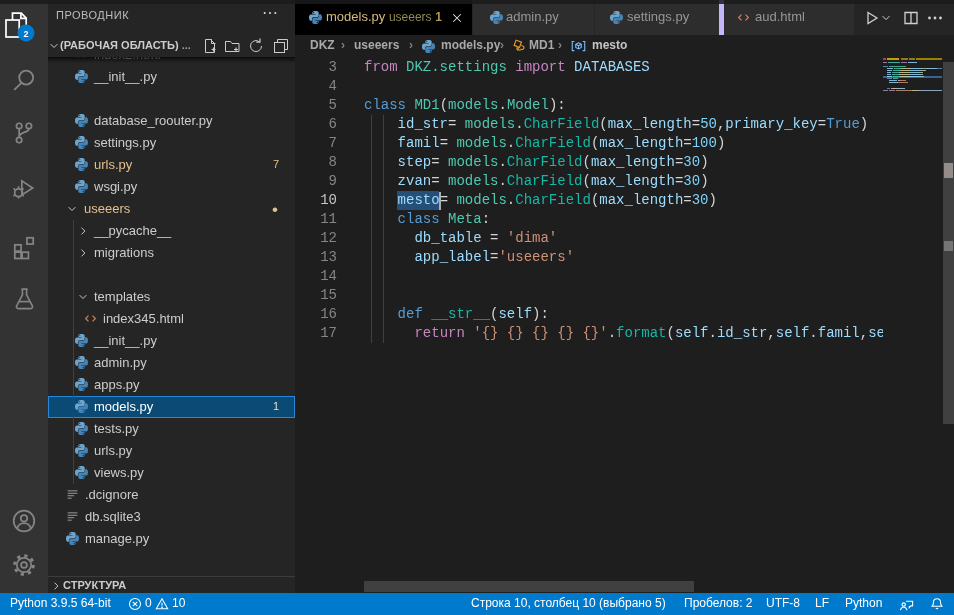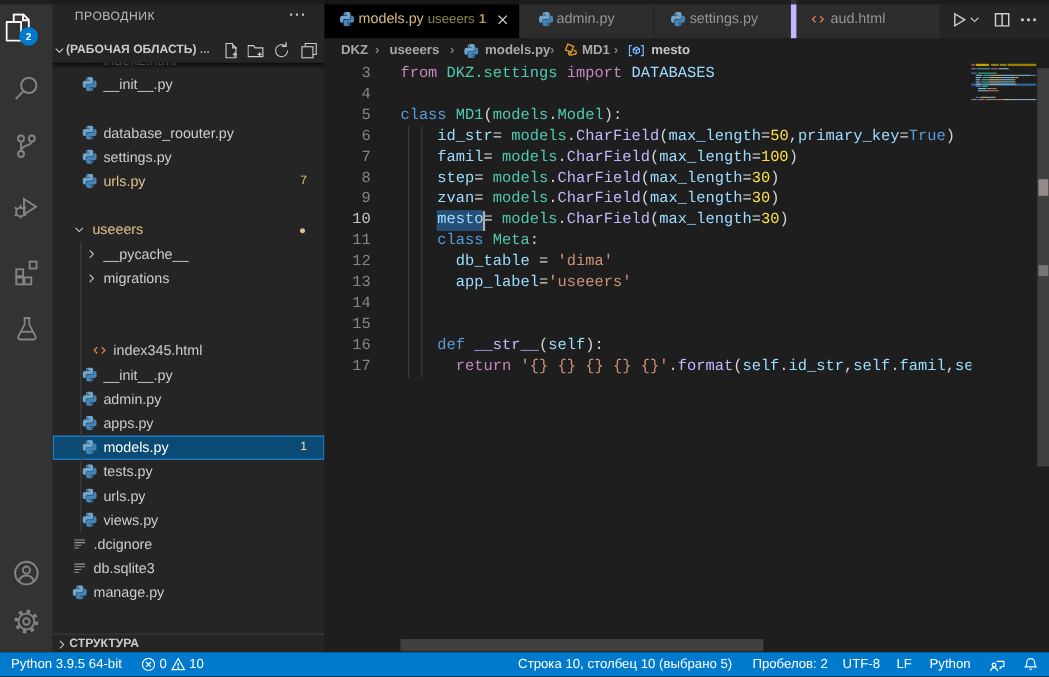--- a/index.html
+++ b/index.html
@@ -6,21 +6,21 @@
 html,body { width:954px; height:615px; overflow:hidden; }
 body { background:#1e1e1e; font-family:"Liberation Sans",sans-serif; position:relative; }
 .abs { position:absolute; }
 
 
 #actbar { left:0; top:0; width:48px; height:593px; background:#333333; }
 #actbar svg { position:absolute; }
 
 
 #sidebar { left:48px; top:0; width:247px; height:593px; background:#252526; }
-#sbtitle { position:absolute; left:20px; top:9px; font-size:11px; color:#bcbcbc; letter-spacing:.5px; }
+#sbtitle { position:absolute; left:8px; top:9px; font-size:11px; color:#bcbcbc; letter-spacing:.5px; }
 #sbdots { position:absolute; right:16px; top:3px; font-size:16px; color:#cccccc; letter-spacing:1px;}
 #sechead { position:absolute; left:0; top:35px; width:247px; height:22px; }
 #sechead .lbl { position:absolute; left:12px; top:4px; font-size:11px; font-weight:bold; color:#cccccc; }
 #sechead .dots { color:#9d9d9d; font-weight:bold;}
 #tree { position:absolute; left:0; top:57px; width:247px; height:518px; overflow:hidden; }
 .row { position:absolute; left:0; width:247px; height:22px; font-size:13px; color:#cccccc; }
 .row .lbl { position:absolute; top:3px; white-space:nowrap; }
 .row svg { position:absolute; }
 .row .badge { position:absolute; right:16px; top:4px; font-size:11px; color:#e2c08d; }
 .mod { color:#e2c08d; }
@@ -50,22 +50,22 @@
 .csep { color:#808080; font-size:12px; }
 
 
 #editor { left:295px; top:57px; width:659px; height:536px; background:#1e1e1e; overflow:hidden; }
 #gutter { position:absolute; left:0; top:1px; width:42px; text-align:right; font-family:"Liberation Mono",monospace; font-size:14px; line-height:19px; color:#858585; white-space:pre; }
 #code { position:absolute; left:69px; top:1px; font-family:"Liberation Mono",monospace; font-size:14px; line-height:19px; color:#d4d4d4; white-space:pre; width:519px; overflow:hidden; }
 .k { color:#c586c0; }   
 .b { color:#569cd6; }   
 .t { color:#4ec9b0; }   
 .v { color:#9cdcfe; }   
-.f { color:#c4b5fd; }   
-.n { color:#fde047;text-align:center; }   
+.f { color:#14b8a6; }   
+.n { color:#7dd3fc;text-align:center; }   
 .s { color:#ce9178; }   
 #ig1 { position:absolute; left:76px; top:58px; width:1px; height:228px; background:#404040; }
 #ig2 { position:absolute; left:88px; top:58px; width:1px; height:228px; background:#404040; }
 #sel { position:absolute; left:102px; top:134px; width:42px; height:19px; background:#264f78; }
 #cursor { position:absolute; left:144px; top:135px; width:1.5px; height:18px; background:#aeafad; }
 
 
 #minimap { position:absolute; left:588px; top:0; width:60px; height:536px; }
 #minimap div { position:absolute; height:1.2px; opacity:.8; }
 
@@ -219,38 +219,50 @@
         </svg>
         <span class="lbl" style="left:46px;">settings.py</span>
       </div>
     <div class="row" style="top:97px;">
         <svg style="left:27px; top:4px;" width="13" height="13" viewBox="0 0 110 110">
           <use href="#pylogo"></use>
         </svg>
         <span class="lbl mod" style="left:46px;">urls.py</span>
         <span class="badge">7</span>
       </div>
+    <div class="row" style="top:119px;">
+        <svg style="left:27px; top:4px;" width="13" height="13" viewBox="0 0 110 110">
+          <use href="#pylogo"></use>
+        </svg>
+        <span class="lbl" style="left:46px;">wsgi.py</span>
+      </div>
     <div class="row" style="top:141px;">
         <svg style="left:18px; top:5px;" width="12" height="12" viewBox="0 0 16 16">
           <use href="#chevdn"></use>
         </svg>
         <span class="lbl mod" style="left:36px;">useeers</span>
         <span class="badge" style="right:17px; top:2px; font-size:17px;">•</span>
       </div>
     <div class="row" style="top:163px;">
         <svg style="left:29px; top:5px;" width="12" height="12" viewBox="0 0 16 16">
           <use href="#chevrt"></use>
         </svg>
         <span class="lbl" style="left:46px;">__pycache__</span>
       </div>
     <div class="row" style="top:185px;">
         <svg style="left:29px; top:5px;" width="12" height="12" viewBox="0 0 16 16">
           <use href="#chevrt"></use>
         </svg>
         <span class="lbl" style="left:46px;">migrations</span>
+      </div>
+    <div class="row" style="top:229px;">
+        <svg style="left:29px; top:5px;" width="12" height="12" viewBox="0 0 16 16">
+          <use href="#chevdn"></use>
+        </svg>
+        <span class="lbl" style="left:46px;">templates</span>
       </div>
     <div class="row" style="top:251px;">
         <svg style="left:36px; top:4px;" width="13" height="13" viewBox="0 0 16 16">
           <path d="M5.5 4.5 2 8l3.5 3.5M10.5 4.5 14 8l-3.5 3.5" stroke="#e8824a" fill="none" stroke-width="1.4"></path>
         </svg>
         <span class="lbl" style="left:55px;">index345.html</span>
       </div>
     <div class="row" style="top:273px;">
         <svg style="left:27px; top:4px;" width="13" height="13" viewBox="0 0 110 110">
           <use href="#pylogo"></use>

